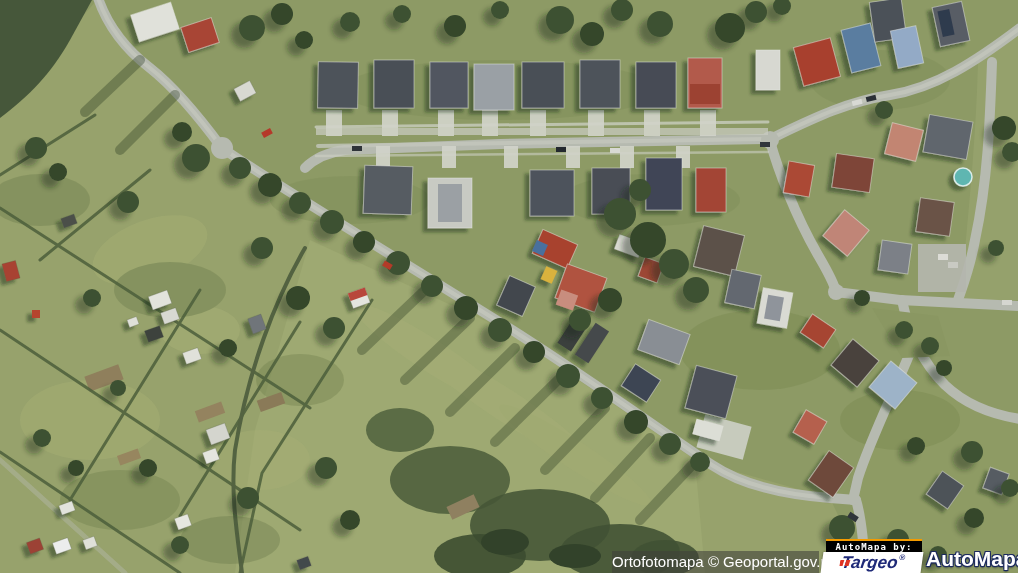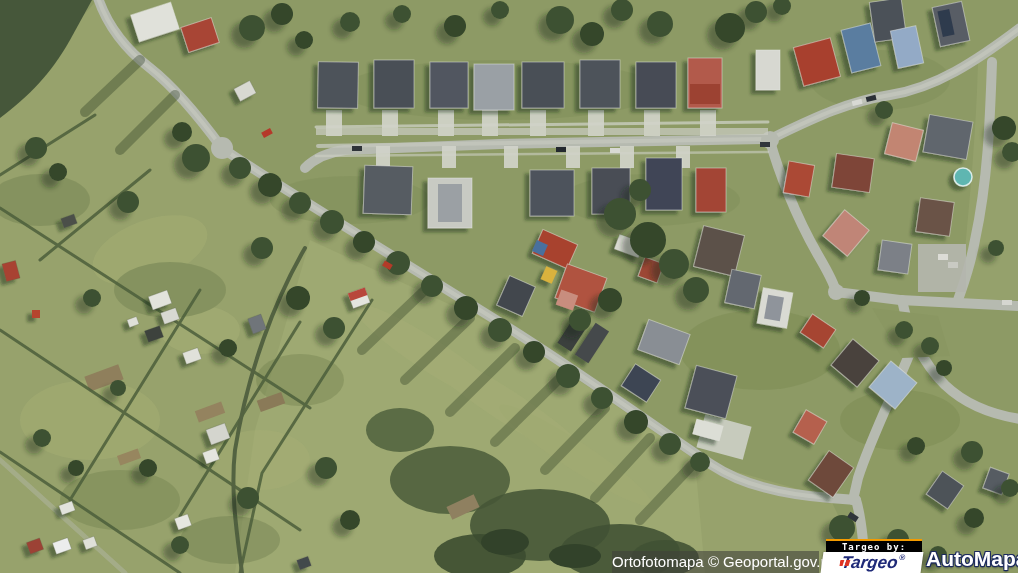--- a/index.html
+++ b/index.html
@@ -351,21 +351,21 @@
     <rect x="1002" y="300" width="10" height="5" fill="#d5d6d0"></rect>
     <rect x="848" y="514" width="10" height="6" fill="#2f343a" transform="rotate(33 853 517)"></rect>
   </g>
 </svg>
 
 <div class="attrib">
   <span>Ortofotomapa © Geoportal.gov.pl</span>
 </div>
 
 <div class="pwr">
-  <span>Targeo by:</span>
+  <span>AutoMapa by:</span>
 </div>
 
 <div class="targeo">
   <span class="tmark">
         <svg width="11" height="8" viewBox="0 0 11 8">
           <path d="M0,1 L4,1 L3,7 L-1,7 Z" fill="#e03424"></path>
           <path d="M6,1 L10,1 L9,7 L5,7 Z" fill="#e03424"></path>
         </svg>
       </span>
   <span class="word">Targeo</span>

